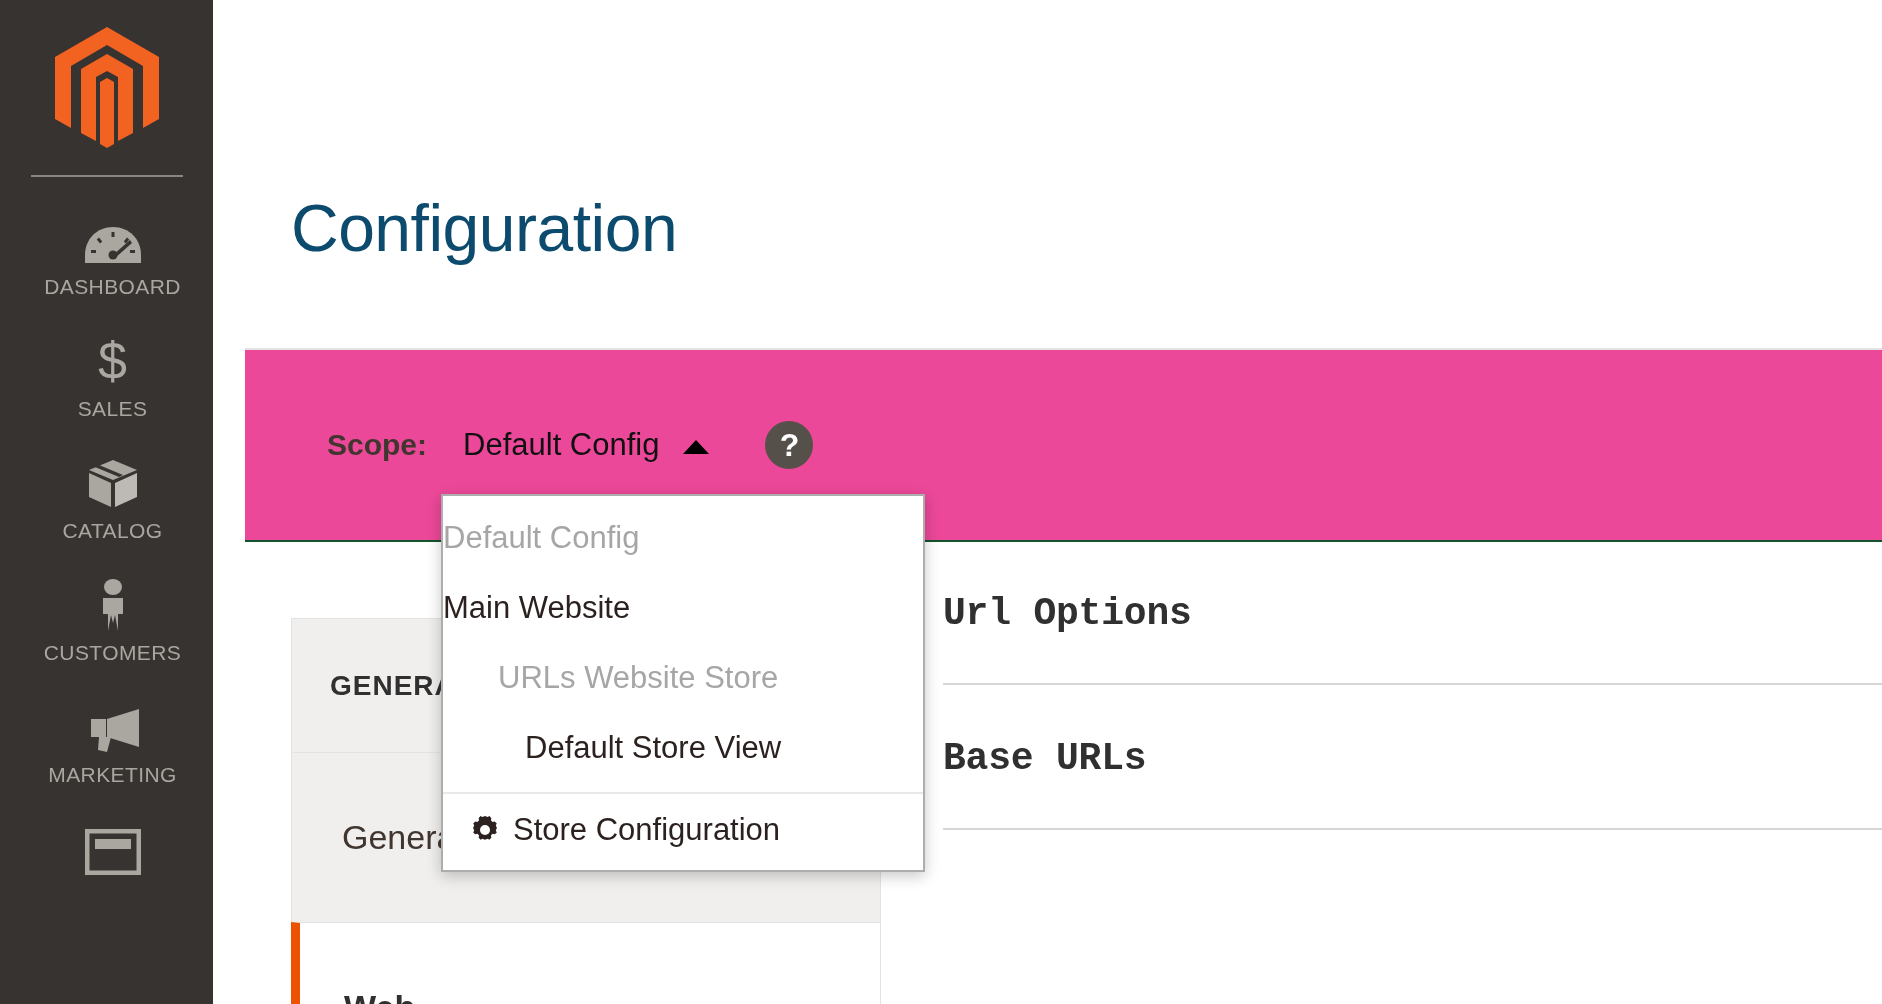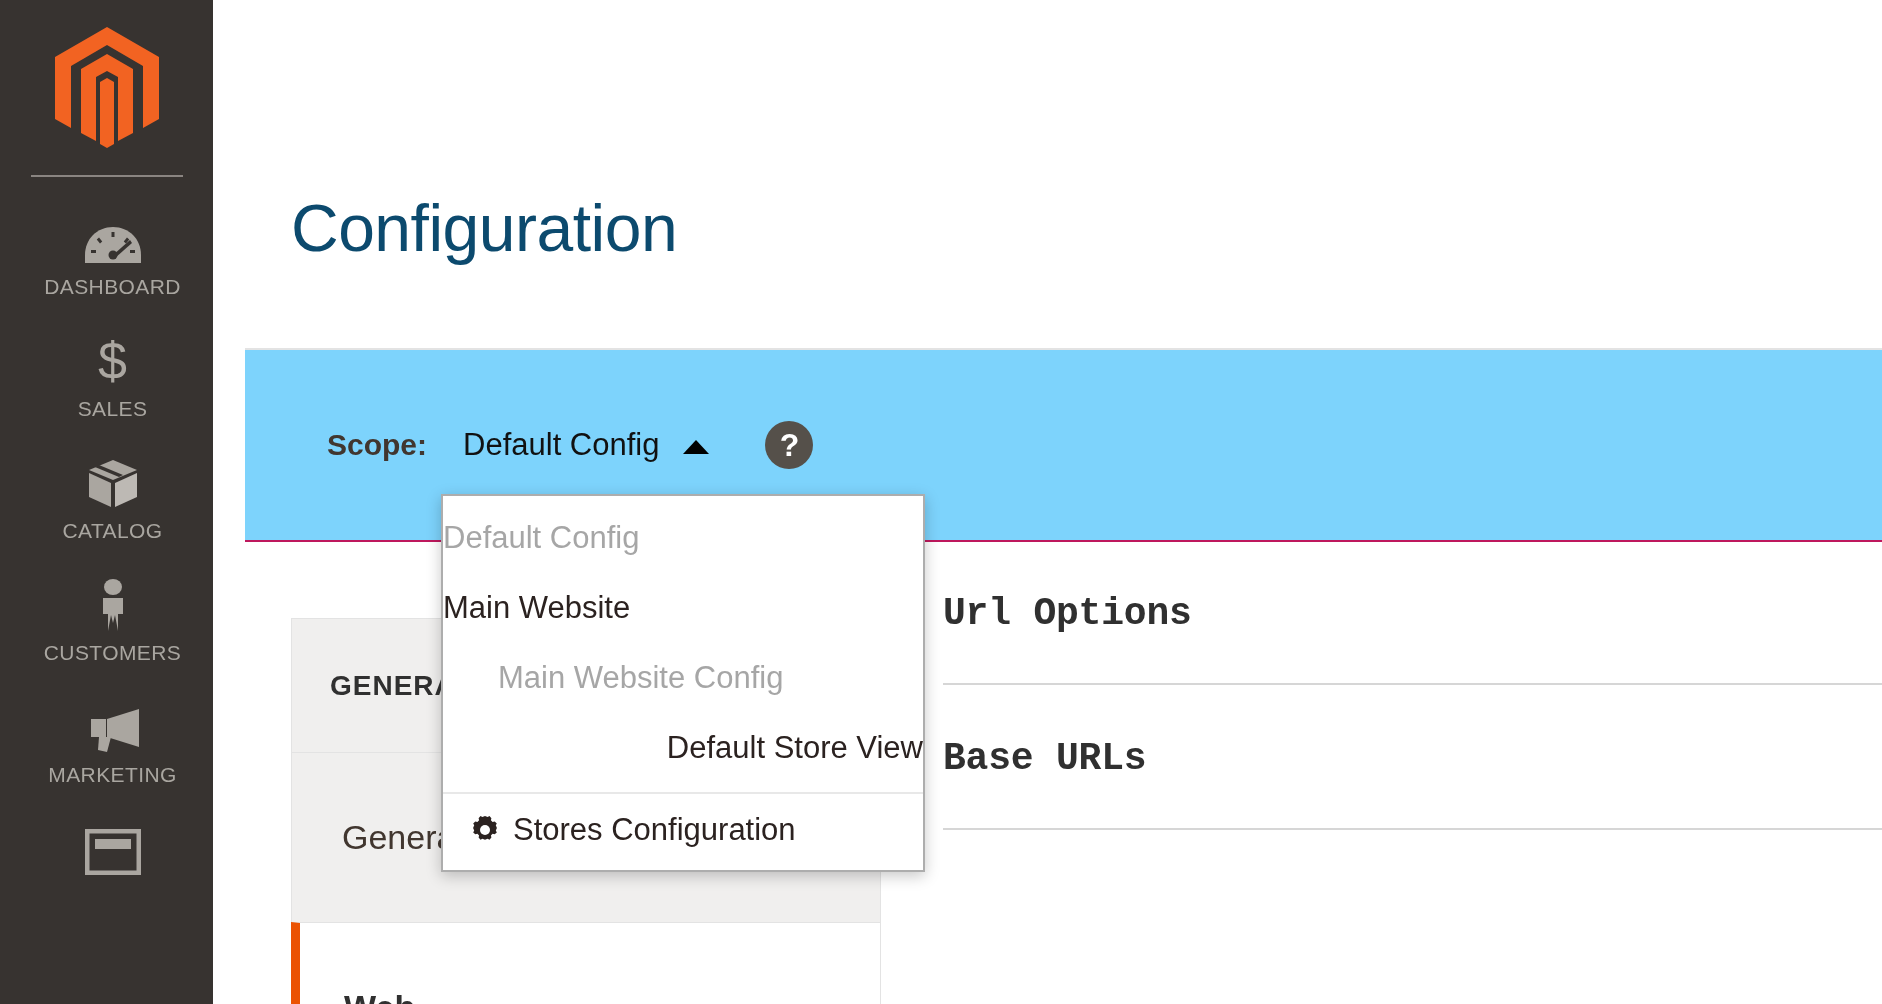--- a/index.html
+++ b/index.html
@@ -59,23 +59,23 @@
     color: #0c4a6e;
     font-weight: 400;
     letter-spacing: -0.5px;
     white-space: nowrap;
   }
 
   
   .scope-bar {
     position: absolute; left: 32px; top: 348px;
     width: 1637px; height: 194px;
-    background: #7dd3fc;
+    background: #ec4899;
     border-top: 2px solid #e3e3e3;
-    border-bottom: 2px solid #be185d;
+    border-bottom: 2px solid #14532d;
   }
   .scope-inner {
     position: absolute; left: 82px; top: 0;
     height: 100%;
     display: flex; align-items: center;
   }
   .scope-label {
     font-size: 30px; font-weight: bold; color: #41362f;
     margin-right: 36px;
   }
@@ -116,21 +116,21 @@
   .dd-item {
     font-size: 31px;
     line-height: 1;
     padding: 20px 0 19px 0;
     color: #2b2220;
     white-space: nowrap;
     cursor: pointer;
   }
   .dd-item.level-website  { }
   .dd-item.level-store    { padding-left: 55px; color: #a6a6a6; cursor: default; }
-  .dd-item.level-view     { padding-left: 82px; text-align: right; }
+  .dd-item.level-view     { padding-left: 82px; }
   .dd-item.disabled       { color: #a6a6a6; cursor: default; }
   .dd-divider {
     height: 2px; background: #e8e8e8;
     margin: 10px 0 0 0;
   }
   .dd-footer {
     display: flex; align-items: center;
     padding: 18px 0 22px 28px;
     font-size: 31px; color: #2b2220;
     cursor: pointer;
@@ -301,27 +301,27 @@
       </div>
       <div class="section-row">
         <div class="section-title">Base URLs</div>
       </div>
     </div>
   </div>
 
   <div class="scope-dropdown">
     <div class="dd-item disabled">Default Config</div>
     <div class="dd-item level-website">Main Website</div>
-    <div class="dd-item level-store">Main Website Config</div>
+    <div class="dd-item level-store">URLs Website Store</div>
     <div class="dd-item level-view">Default Store View</div>
     <div class="dd-divider"></div>
     <div class="dd-footer">
       <span class="gear">
         <svg width="28" height="28" viewBox="0 0 28 28">
           <path d="M14 0 l2.6 1.1 l1.9 -1.0 l1.9 2.1 l-0.5 2.1 l1.7 1.7 l2.1 -0.5 l2.1 1.9 l-1.0 1.9 l1.1 2.6 l-1.1 2.6 l1.0 1.9 l-2.1 1.9 l-2.1 -0.5 l-1.7 1.7 l0.5 2.1 l-1.9 2.1 l-1.9 -1.0 l-2.6 1.1 l-2.6 -1.1 l-1.9 1.0 l-1.9 -2.1 l0.5 -2.1 l-1.7 -1.7 l-2.1 0.5 l-2.1 -1.9 l1.0 -1.9 l-1.1 -2.6 l1.1 -2.6 l-1.0 -1.9 l2.1 -1.9 l2.1 0.5 l1.7 -1.7 l-0.5 -2.1 l1.9 -2.1 l1.9 1.0 Z"></path>
           <circle cx="14" cy="14" r="5" fill="#ffffff"></circle>
         </svg>
       </span>
-      <span>Stores Configuration</span>
+      <span>Store Configuration</span>
     </div>
   </div>
 
 </div>
 
 </body></html>

